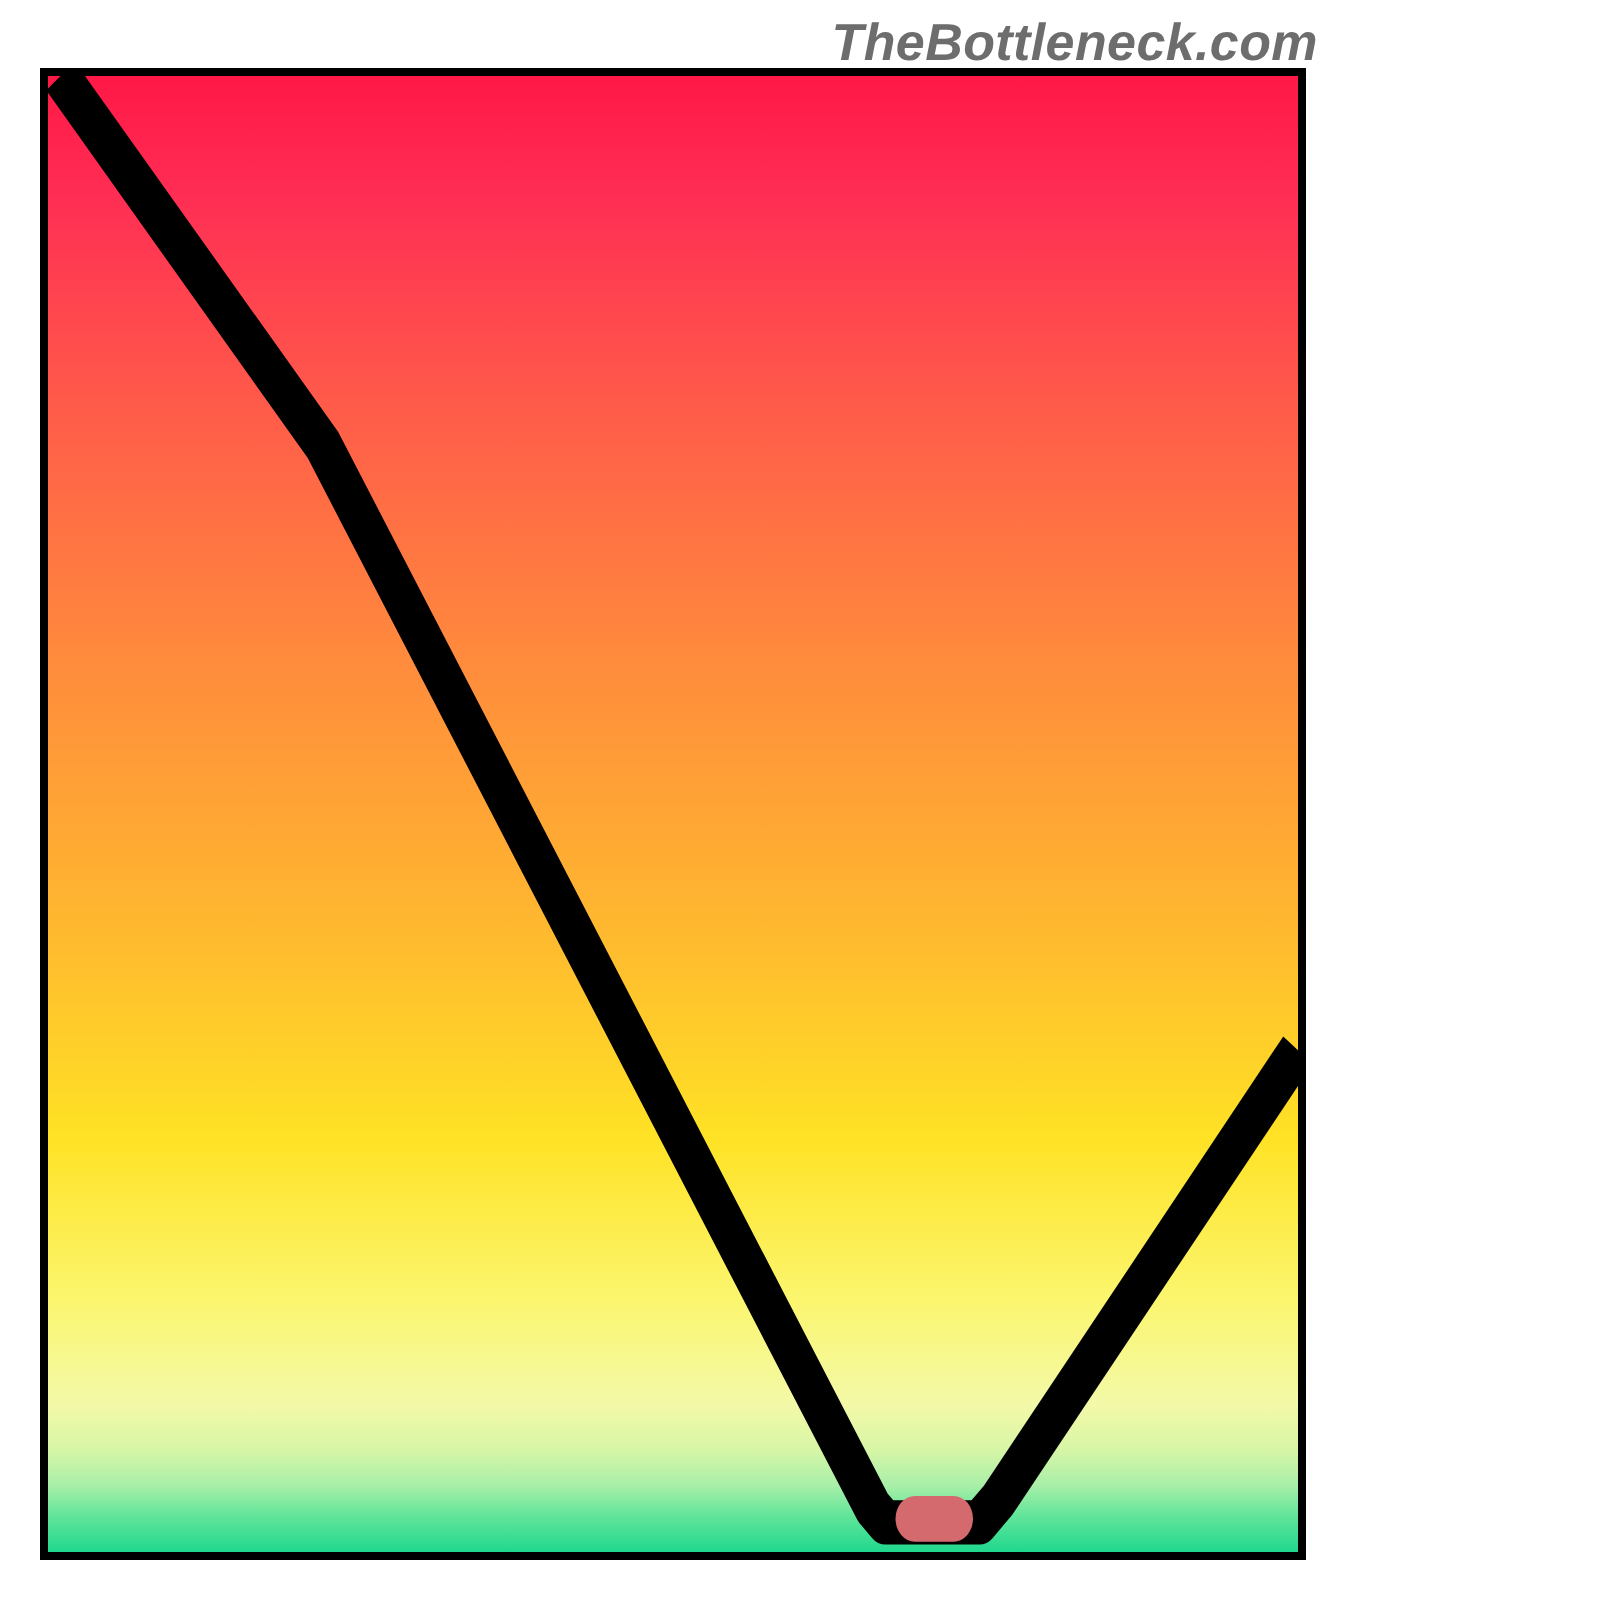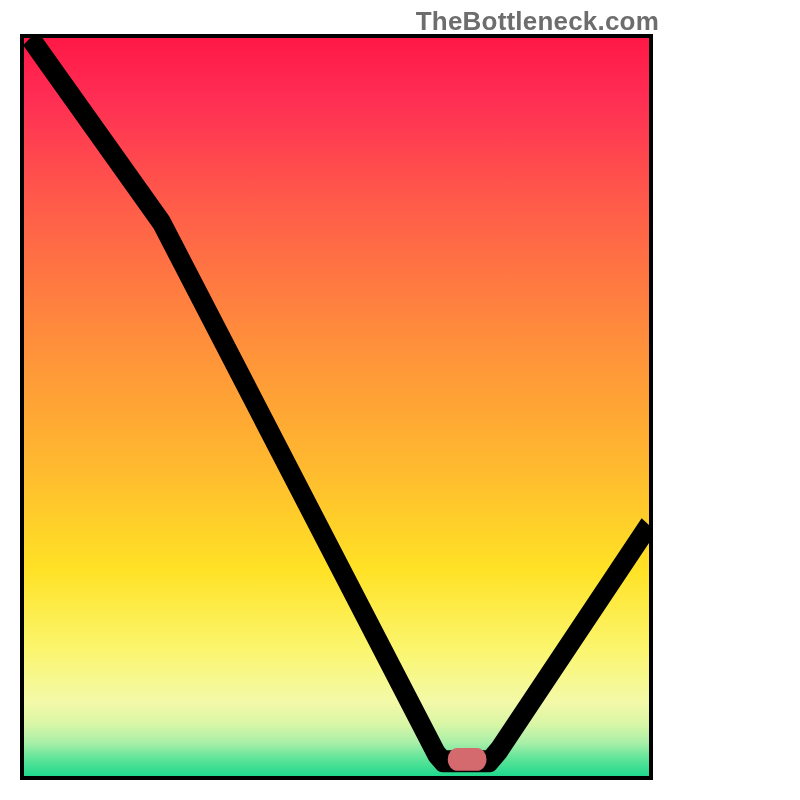--- a/index.html
+++ b/index.html
@@ -8,20 +8,21 @@
     width: 800px;
     height: 800px;
     background: #ffffff;
     font-family: Arial, Helvetica, sans-serif;
     overflow: hidden;
   }
   .wrap {
     position: relative;
     width: 673px;
     height: 800px;
+    font-style: italic;
   }
   .watermark {
     position: absolute;
     top: 6px;
     right: 14px;
     font-size: 26px;
     font-weight: 600;
     color: #6d6d6d;
     letter-spacing: 0.2px;
   }

